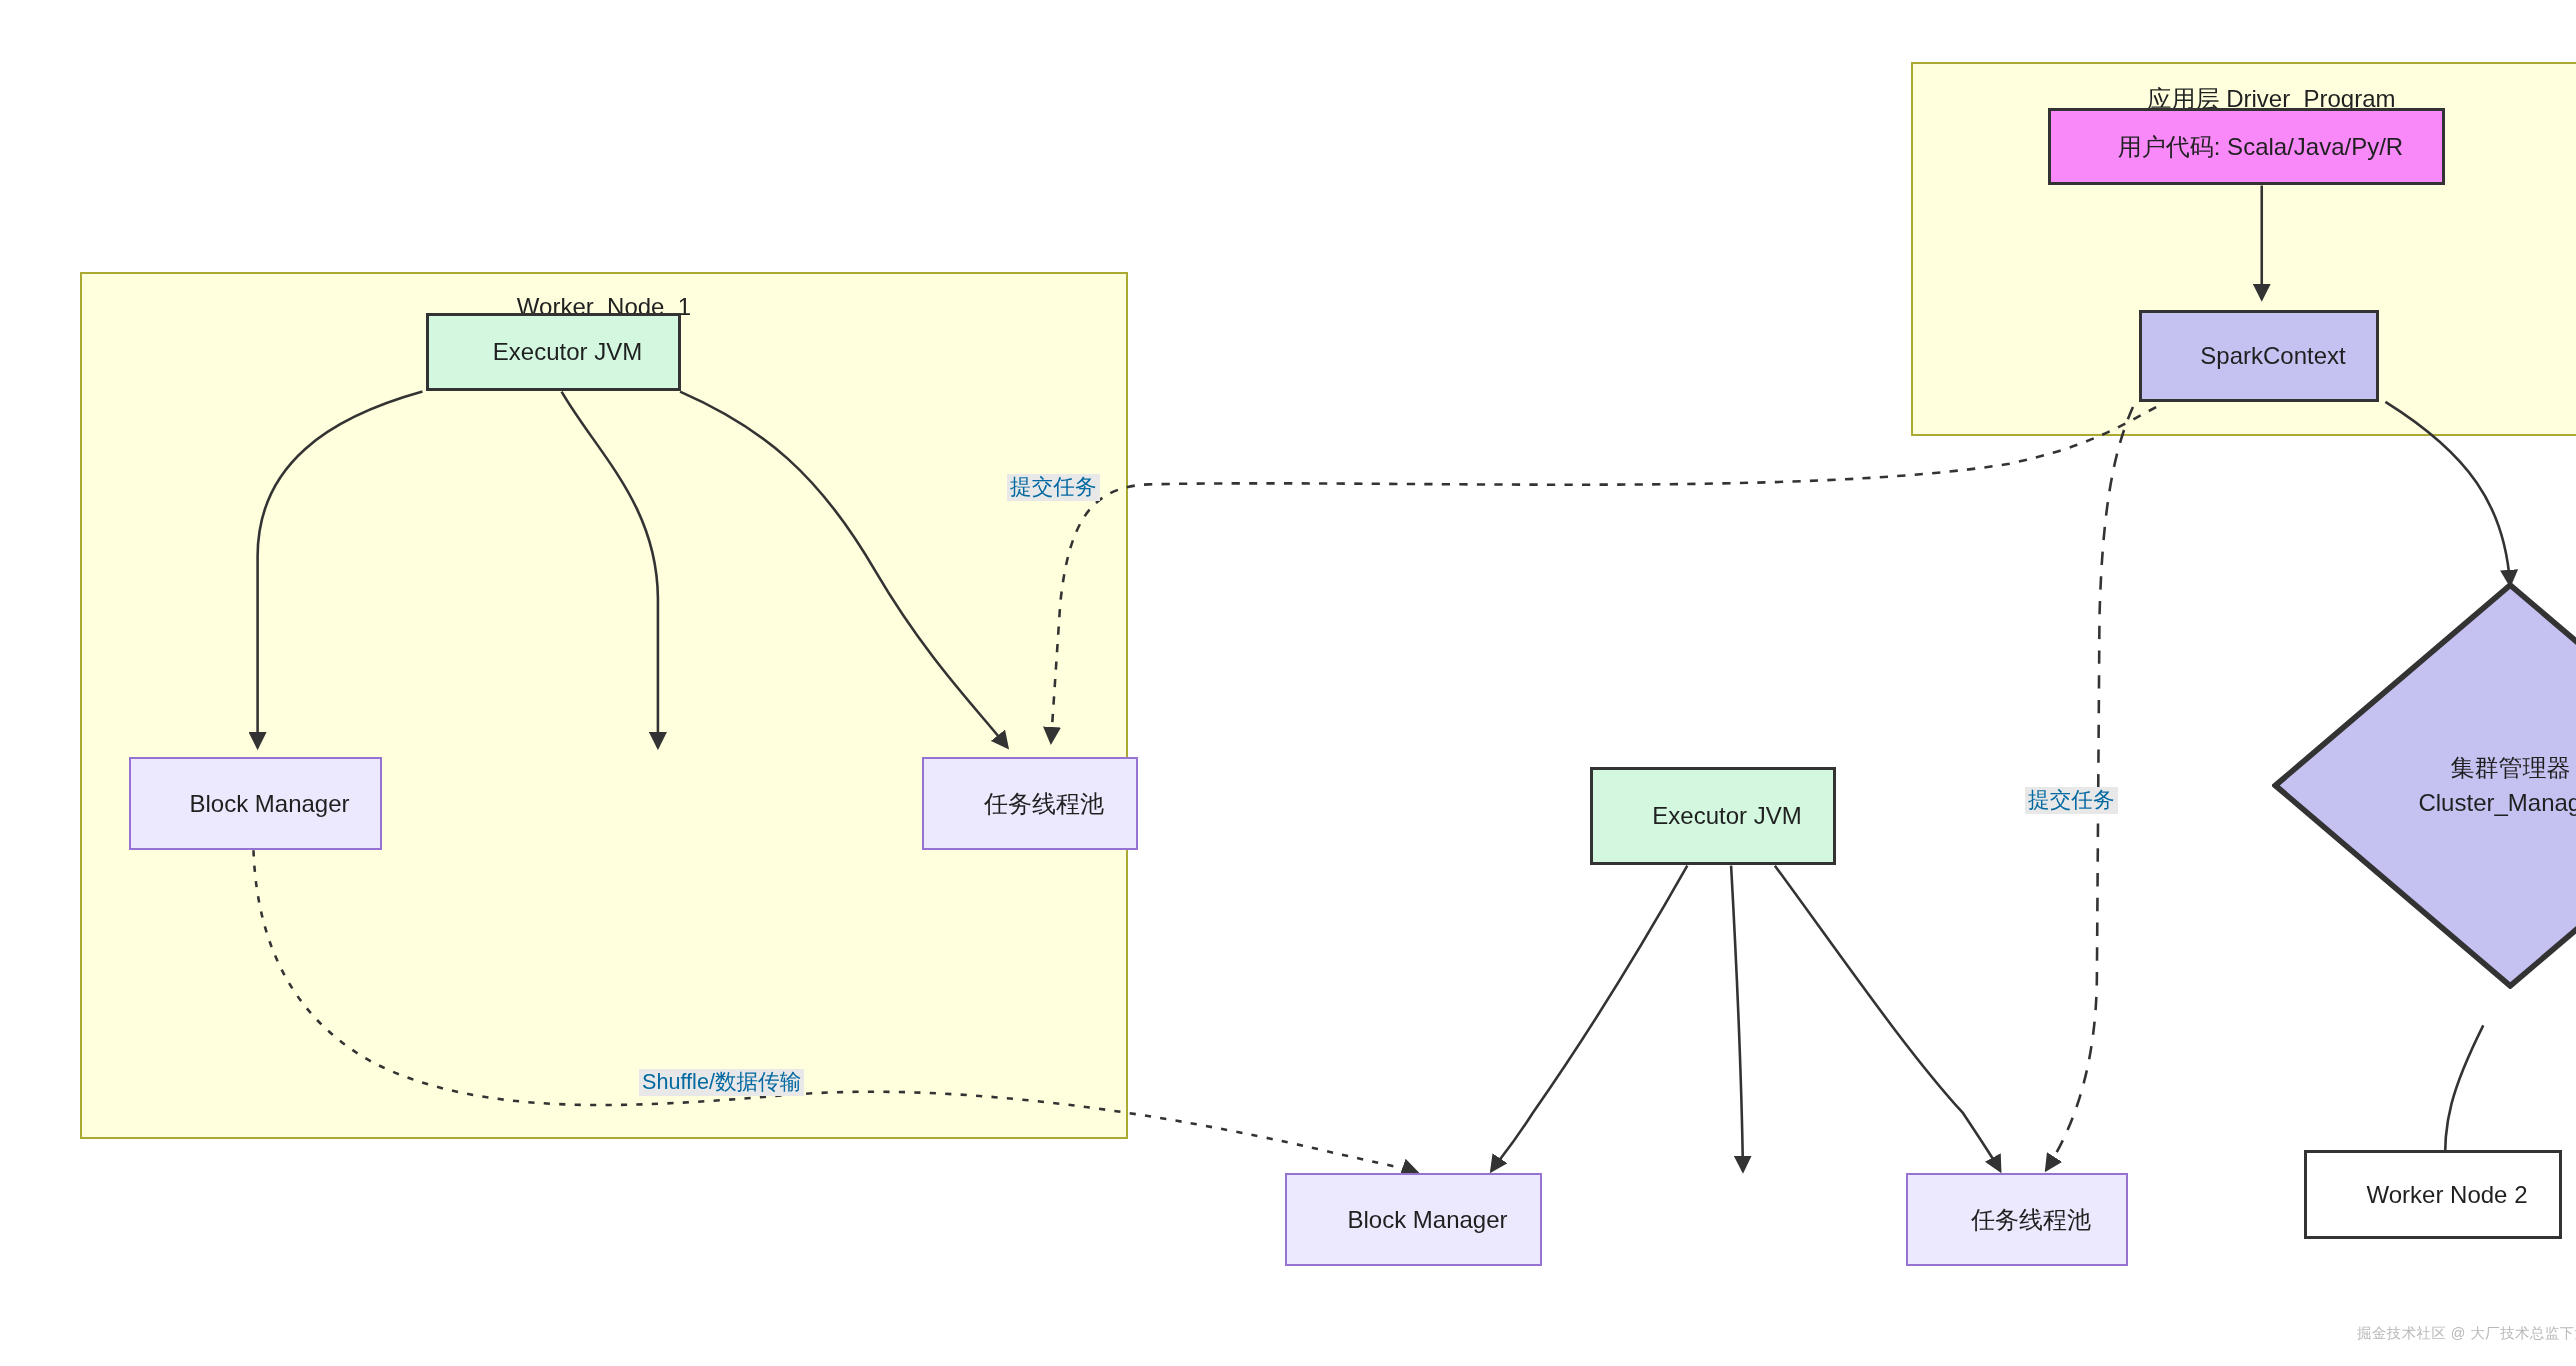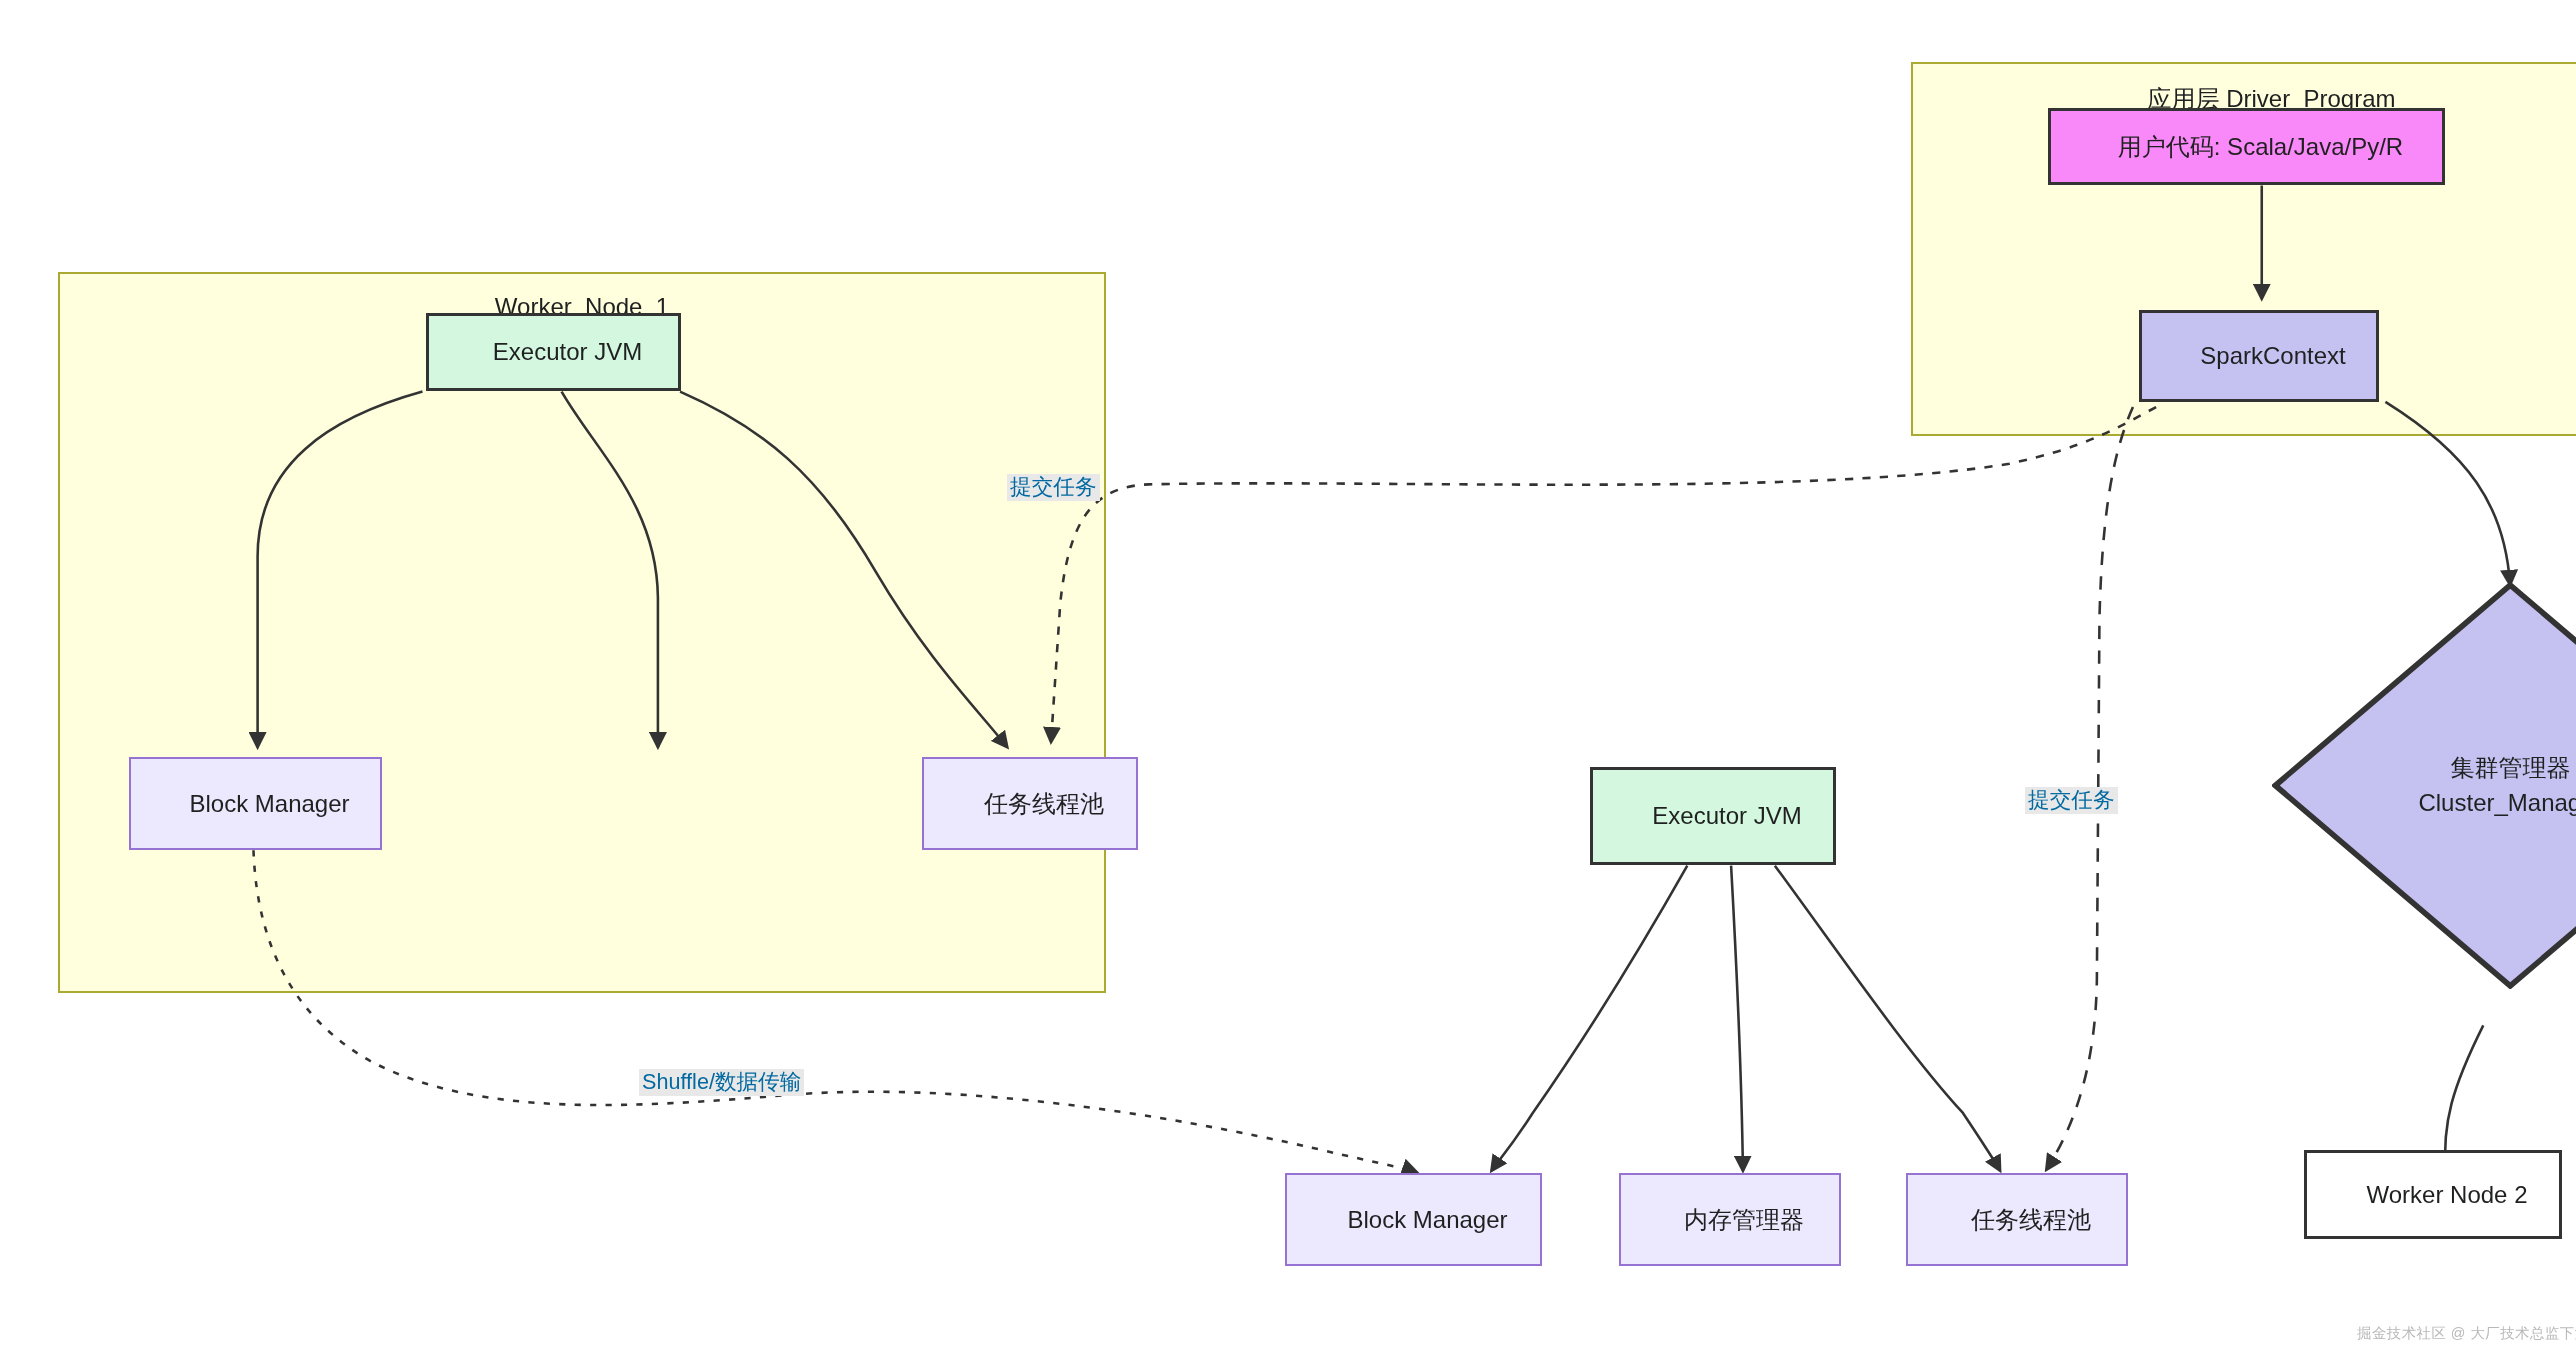--- a/index.html
+++ b/index.html
@@ -113,21 +113,21 @@
     color: #b9b9b9;
     white-space: nowrap;
     letter-spacing: 0.5px;
   }
 </style>
 </head>
 <body>
 
 <div id="stage">
 
-  <div class="subgraph" style="left:58px; top:272px; width:1048px; height:721px;">
+  <div class="subgraph" style="left:80px; top:272px; width:1048px; height:867px;">
     <div class="subgraph-title" style="top:18.5px;">Worker_Node_1</div>
   </div>
 
 
   <div class="subgraph" style="left:1911px; top:62px; width:721px; height:374px;">
     <div class="subgraph-title" style="top:18.5px;">应用层 Driver_Program</div>
   </div>
 
   <svg class="layer" viewBox="0 0 5755 2653" preserveAspectRatio="none">
     <defs>
@@ -196,21 +196,20 @@
 
   <div class="node node-lav" style="left:129px; top:757px; width:253px; height:93px;">Block Manager</div>
 
 
   <div class="node node-lav" style="left:922px; top:757px; width:216px; height:93px;">任务线程池</div>
 
   <div class="node node-green" style="left:1590px; top:767px; width:246px; height:98px;">Executor JVM</div>
 
   <div class="node node-lav" style="left:1285px; top:1173px; width:257px; height:93px;">Block Manager</div>
 
-  <div class="node node-lav" style="left:1619px; top:1173px; width:222px; height:93px;">内存管理器</div>
 
   <div class="node node-lav" style="left:1906px; top:1173px; width:222px; height:93px;">任务线程池</div>
 
   <div class="edge-label" style="left:1007px; top:474px;">提交任务</div>
 
   <div class="edge-label" style="left:2025px; top:787px;">提交任务</div>
 
   <div class="edge-label" style="left:639px; top:1069px;">Shuffle/数据传输</div>
 
   <div class="watermark" style="left:2357px; top:1324px;">掘金技术社区 @ 大厂技术总监下海</div>

